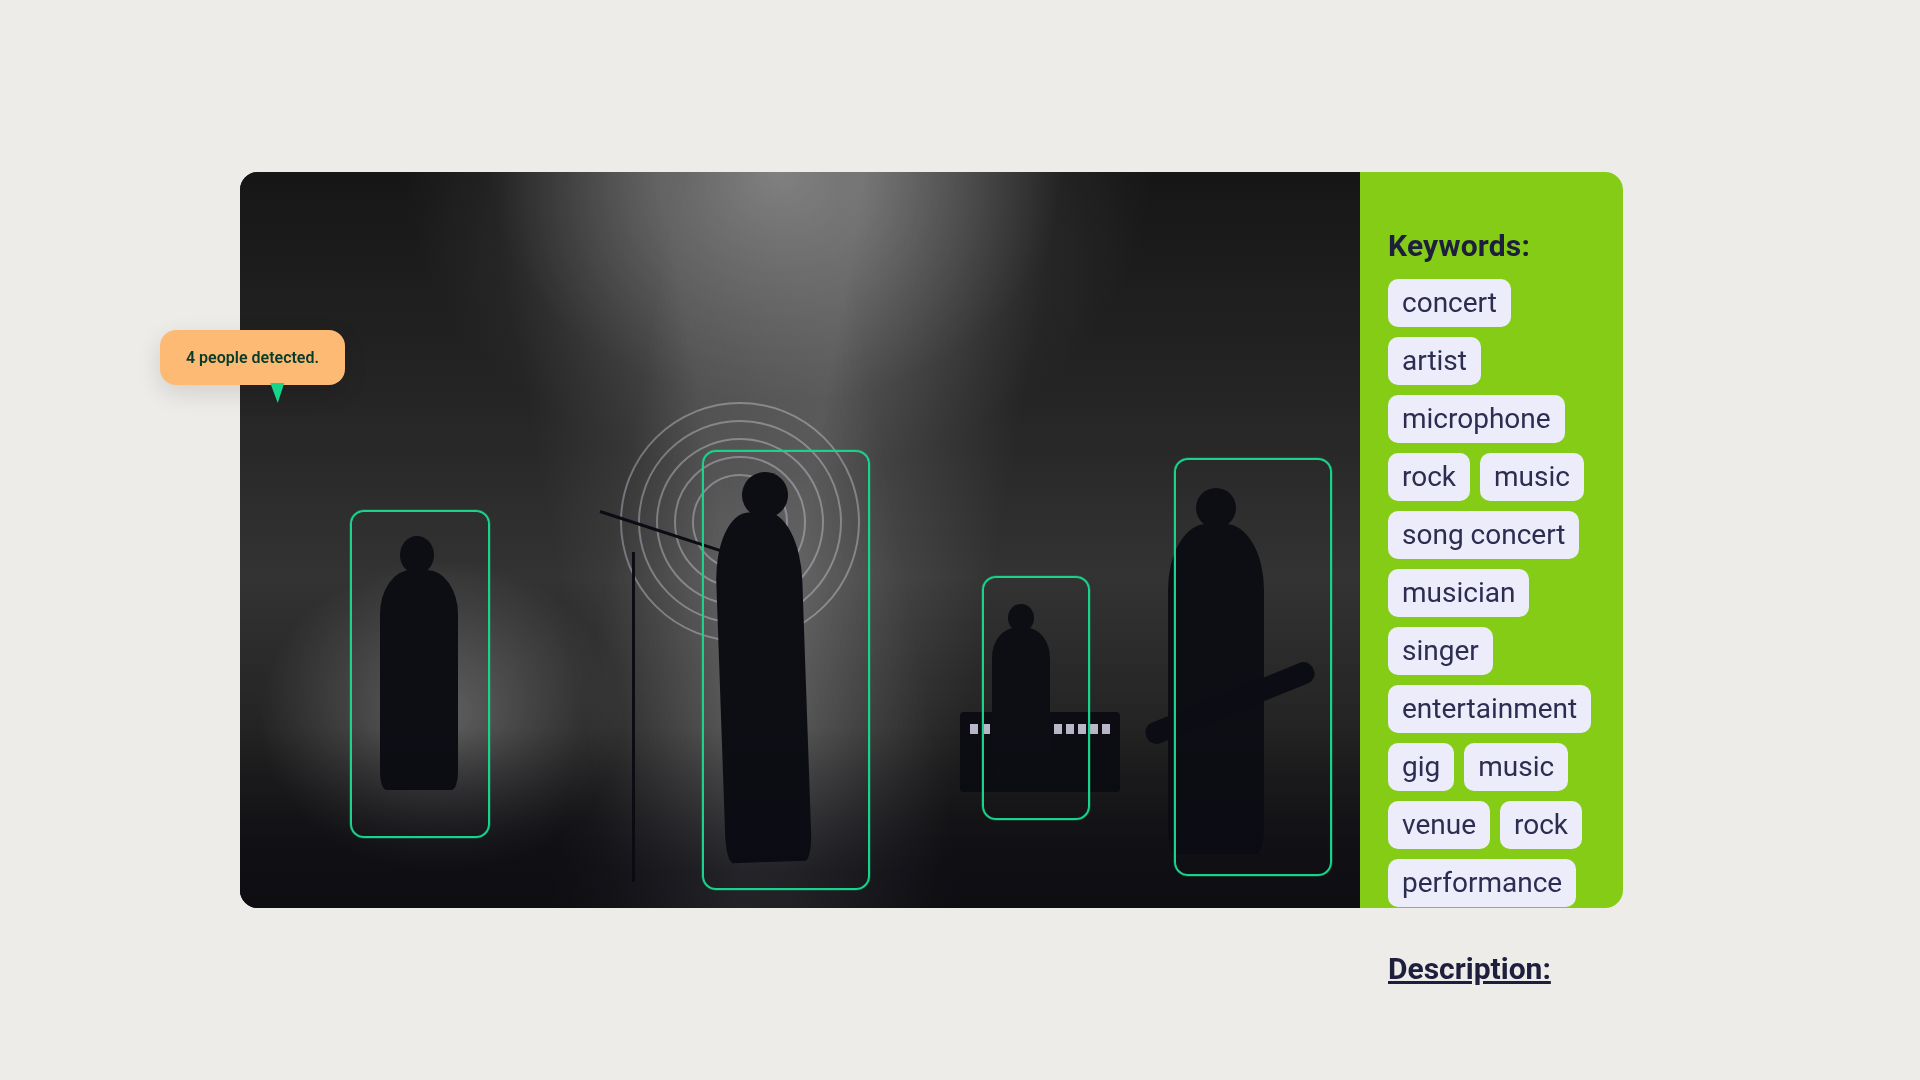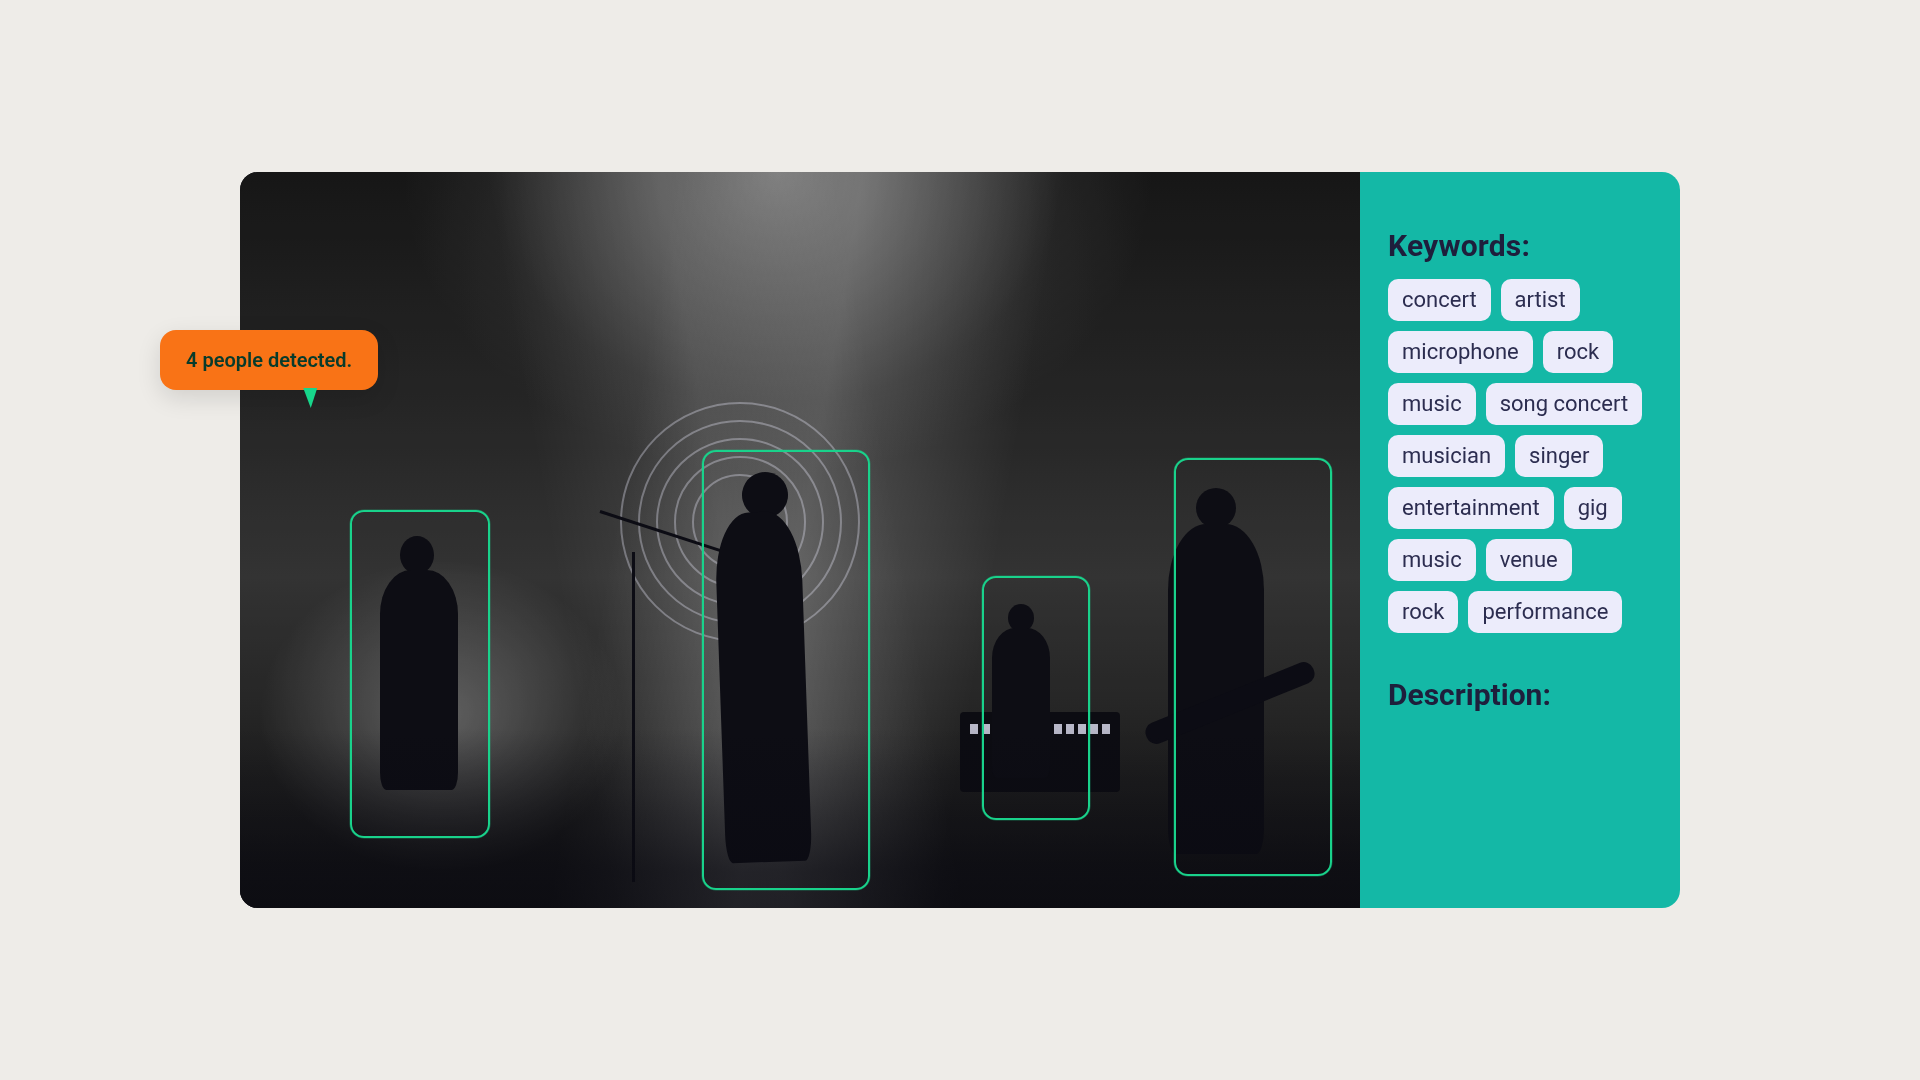--- a/index.html
+++ b/index.html
@@ -96,78 +96,79 @@
     border-radius: 14px;
     box-shadow: 0 0 0 0.5px rgba(25,210,139,0.4);
     pointer-events: none;
   }
 
   
   .callout {
     position: absolute;
     left: -80px;
     top: 158px;
-    background: #f97316;
+    background: #fdba74;
     color: #073B2B;
     font-weight: 600;
-    font-size: 20px;
+    font-size: 16px;
     padding: 18px 26px;
     border-radius: 16px;
     box-shadow: 0 8px 24px rgba(0,0,0,0.12);
     white-space: nowrap;
   }
   .callout::after{
     content:"";
     position:absolute;
     right: 64px;
     bottom: -18px;
     width: 0; height: 0;
     border-left: 14px solid transparent;
     border-right: 0 solid transparent;
     border-top: 20px solid #17D68B;
     transform: skewX(-18deg);
   }
 
   
   .info-pane {
-    width: 320px;
+    width: 263px;
     height: 736px;
-    background: #14b8a6;
+    background: #84cc16;
     border-radius: 0 18px 18px 0;
     padding: 56px 28px 40px 28px;
     color: #1F2040;
   }
   .section-title {
     font-size: 30px;
     font-weight: 700;
     letter-spacing: 0.2px;
     margin-bottom: 16px;
     color: #1E1F3C;
   }
   .tags {
     display: flex;
     flex-wrap: wrap;
     gap: 10px 10px;
     margin-bottom: 44px;
   }
   .tag {
     background: #ECECFB;
     color: #2C2D50;
-    font-size: 22px;
+    font-size: 28px;
     line-height: 1;
     padding: 10px 14px;
     border-radius: 10px;
     display: inline-flex;
     align-items: center;
   }
   .desc-title{
     font-size: 30px;
     font-weight: 700;
     color: #1E1F3C;
     margin-bottom: 2px;
+    text-decoration: underline;
   }
   .desc-text{
     font-size: 24px;
     line-height: 1.2;
     color: #2A2B4A;
     max-width: 260px;
   }
 </style>
 </head>
 <body>

